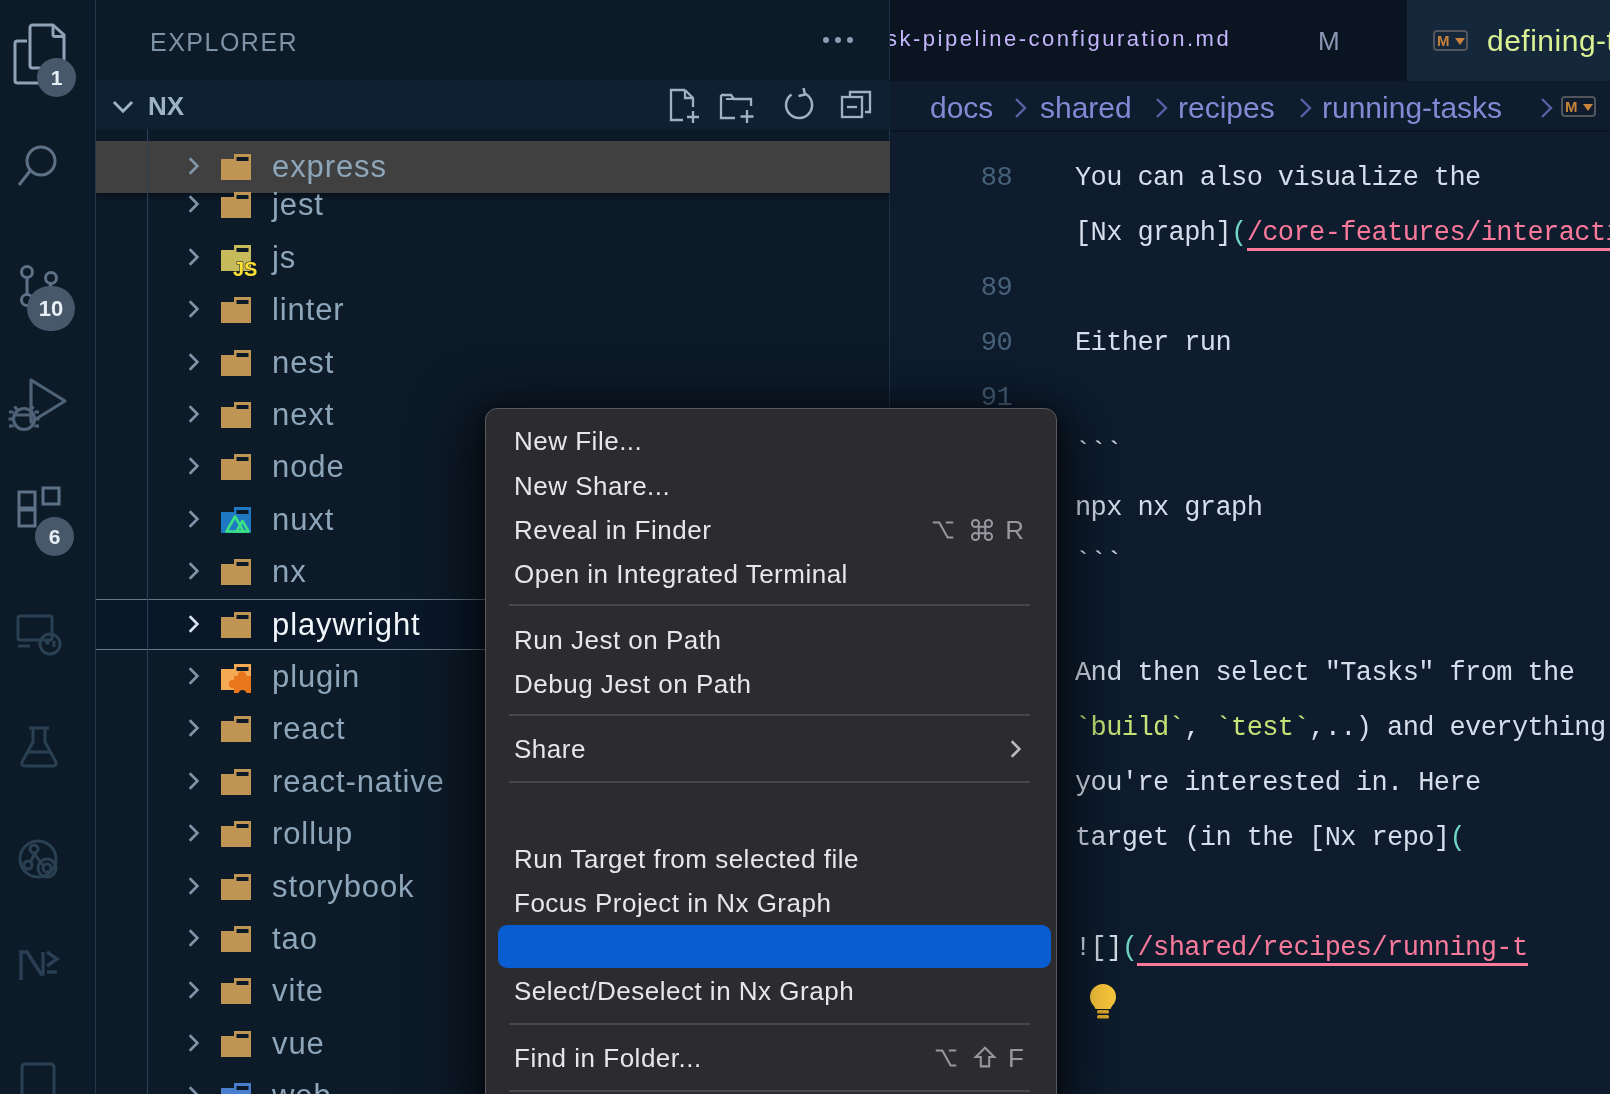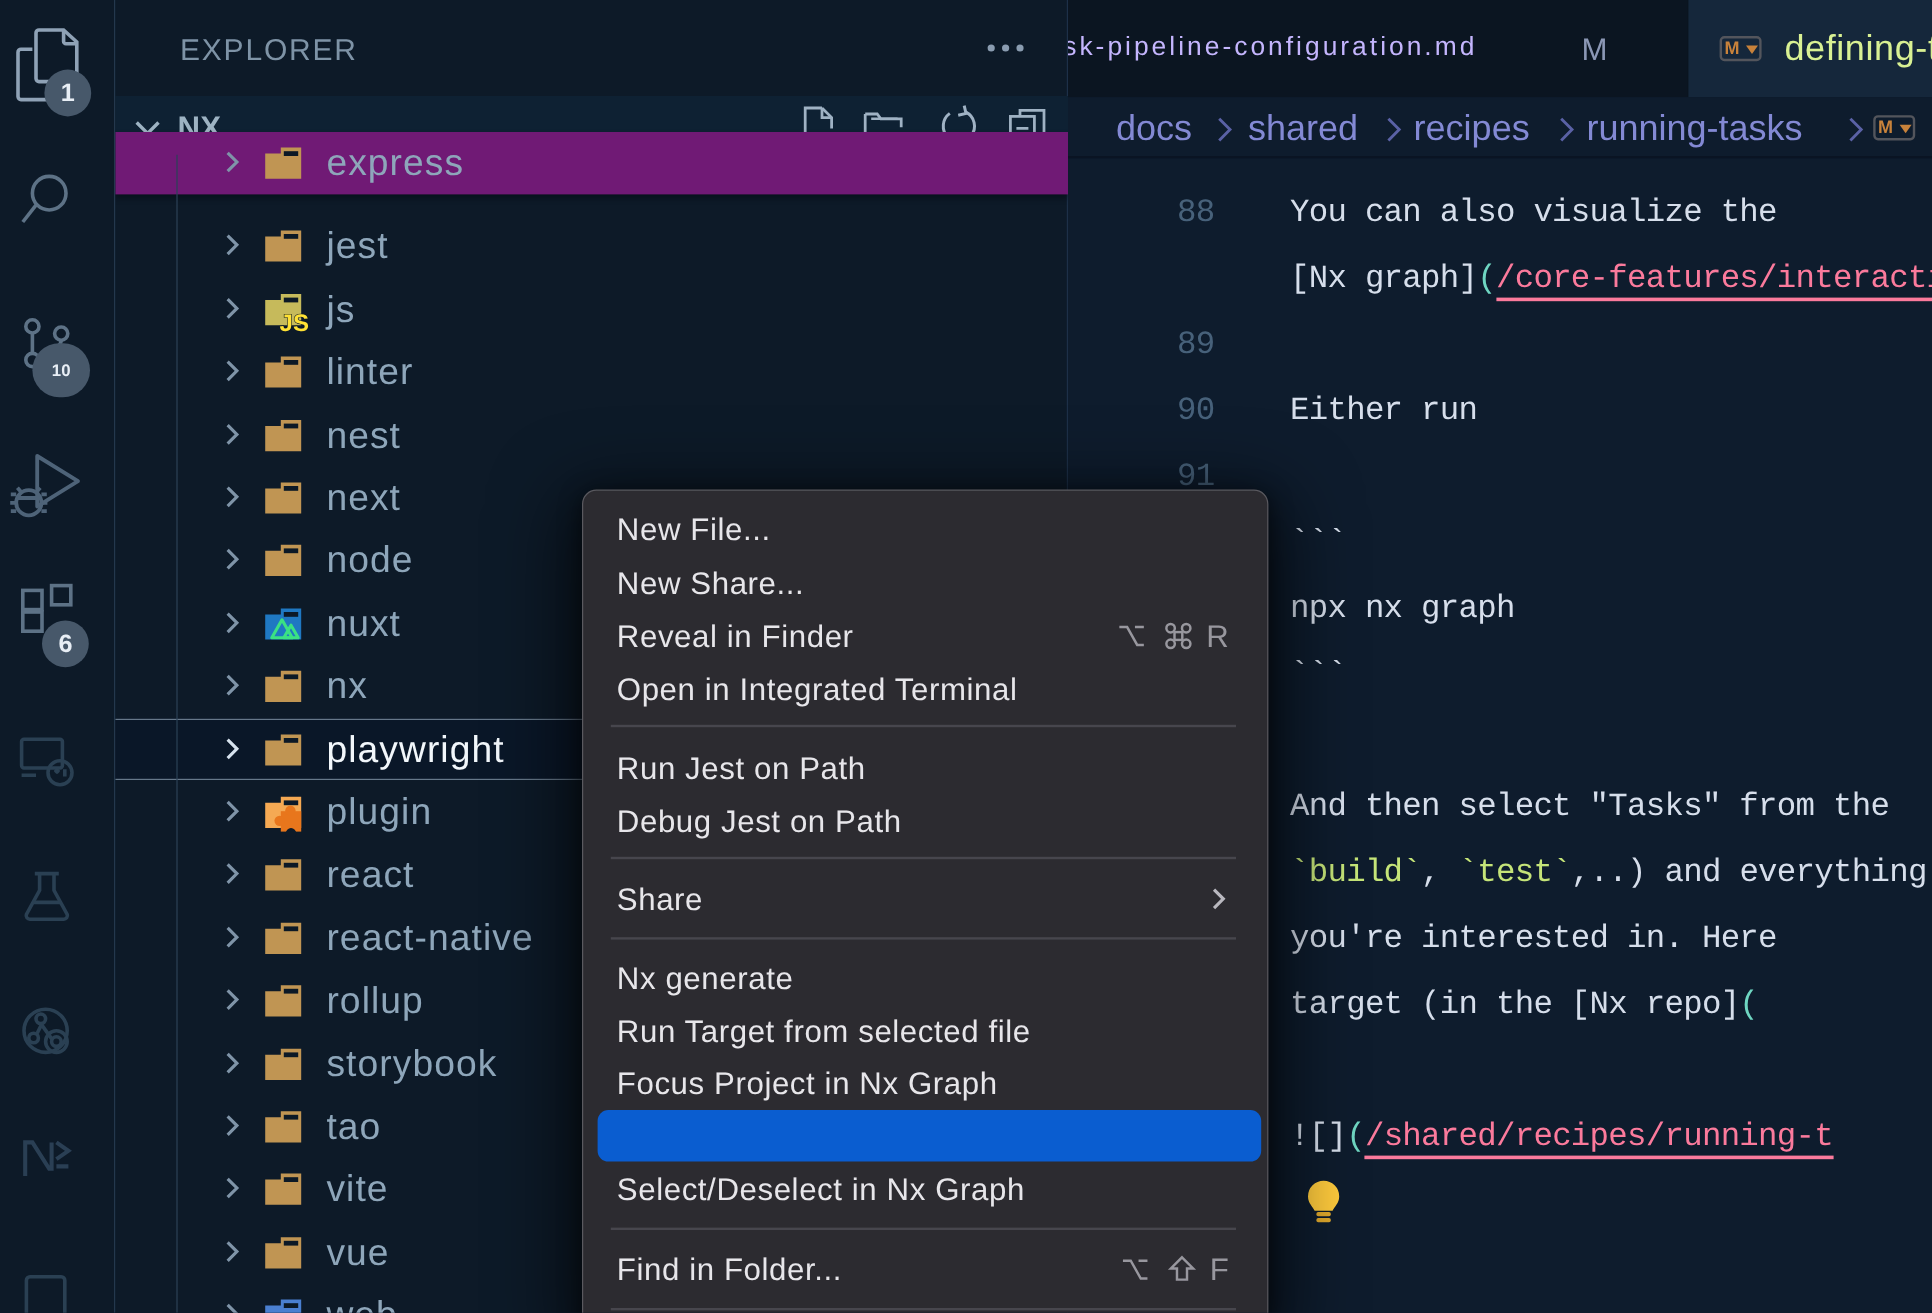--- a/index.html
+++ b/index.html
@@ -80,21 +80,21 @@
   <svg class="abs" style="left:683px;top:7px" width="38" height="38" viewBox="0 0 38 38" fill="none" stroke="#9fb2c4" stroke-width="2.5">
           <path d="M12.5 7.5 a13 13 0 1 0 13.5 -1"></path>
           <path d="M24.5 1 l1.5 6.5 l-6.5 1.5"></path>
         </svg>
   <svg class="abs" style="left:741px;top:7px" width="38" height="38" viewBox="0 0 38 38" fill="none" stroke="#9fb2c4" stroke-width="2.3">
           <path d="M13 10 v-5 h20 v20 h-5"></path>
           <rect x="5" y="10" width="20" height="20"></rect>
           <path d="M10 20 h10"></path>
         </svg>
 </div>
-<div class="treerow" style="top:110px;background:#701a75;box-shadow:0 3px 5px rgba(2,8,16,0.5)">
+<div class="treerow" style="top:141px;background:#404040;box-shadow:0 3px 5px rgba(2,8,16,0.5)">
         <svg class="rowchev" width="22" height="22" color="#7f94a8">
           <use href="#chev"></use>
         </svg>
         <svg class="rowicon" width="32" height="32" color="#c09553">
           <use href="#folder"></use>
         </svg>
         <div class="rowlabel">express</div>
       </div>
 <div class="treerow" style="top:179.4px">
         <svg class="rowchev" width="22" height="22" color="#7f94a8">
@@ -287,21 +287,21 @@
         <circle cx="27" cy="21" r="14"></circle>
         <path d="M16 31 L5 45"></path>
       </svg>
 <svg class="aicon" style="top:262px" viewBox="0 0 50 50" fill="none" stroke="#5d7286" stroke-width="3">
         <circle cx="13" cy="10" r="5.5"></circle>
         <circle cx="37" cy="16" r="5.5"></circle>
         <circle cx="13" cy="38" r="5.5"></circle>
         <path d="M13 15.5 v17"></path>
         <path d="M37 21.5 c0 9 -18 7 -18.5 15"></path>
       </svg>
-<div class="badge" style="left:27px;top:286px;width:48px;height:45px;line-height:45px;font-size:14px;border-radius:23px;">10</div>
+<div class="badge" style="left:27px;top:286px;width:48px;height:45px;line-height:45px;font-size:22px;border-radius:23px;">10</div>
 <svg class="abs" style="left:7px;top:374px" width="64" height="60" viewBox="0 0 64 60" fill="none" stroke="#4e6378" stroke-width="3.2">
         <path d="M24 6 L58 27 L24 48 z" stroke-linejoin="round"></path>
         <circle cx="17" cy="45" r="10.5"></circle>
         <path d="M7.5 41 h19 M11 36.5 l-3.5 -4 M23 36.5 l3.5 -4 M2 38 h4.5 M1.5 45 h5 M2 52 h4.5 M27.5 38 h4.5 M27.5 45 h5 M27.5 52 h4.5"></path>
       </svg>
 <svg class="aicon" style="top:482px" viewBox="0 0 50 50" fill="none" stroke="#5d7286" stroke-width="3">
         <rect x="5" y="10" width="16" height="16"></rect>
         <rect x="5" y="28" width="16" height="16"></rect>
         <rect x="29" y="6" width="16" height="16"></rect>
       </svg>
@@ -405,21 +405,20 @@
 <div class="mi" style="top:143px">Open in Integrated Terminal</div>
 <div class="msep" style="top:195px"></div>
 <div class="mi" style="top:208.5px">Run Jest on Path</div>
 <div class="mi" style="top:252.5px">Debug Jest on Path</div>
 <div class="msep" style="top:305px"></div>
 <div class="mi" style="top:318px">Share</div>
 <svg style="position:absolute;right:30px;top:329px" width="22" height="22" color="#b9b8bf">
         <use href="#chev"></use>
       </svg>
 <div class="msep" style="top:372px"></div>
-<div class="mi" style="top:383.5px">Nx generate</div>
 <div class="mi" style="top:428px">Run Target from selected file</div>
 <div class="mi" style="top:472px">Focus Project in Nx Graph</div>
 <div class="mhl" style="top:516px"></div>
 <div class="mi" style="top:560px">Select/Deselect in Nx Graph</div>
 <div class="msep" style="top:614px"></div>
 <div class="mi" style="top:626.5px">Find in Folder...</div>
 <div class="msc" style="top:626.5px"><svg width="26" height="26" viewBox="0 0 28 28" style="vertical-align:-4px">
           <path d="M3 6 h7 l9 16 h6 M17 6 h8" fill="none" stroke="#98979e" stroke-width="2.2"></path>
         </svg> <svg width="26" height="26" viewBox="0 0 28 28" style="vertical-align:-4px;margin-left:6px">
           <path d="M14 3 L24 13 h-5.5 v10 h-9 v-10 H4 z" fill="none" stroke="#98979e" stroke-width="2.2"></path>

